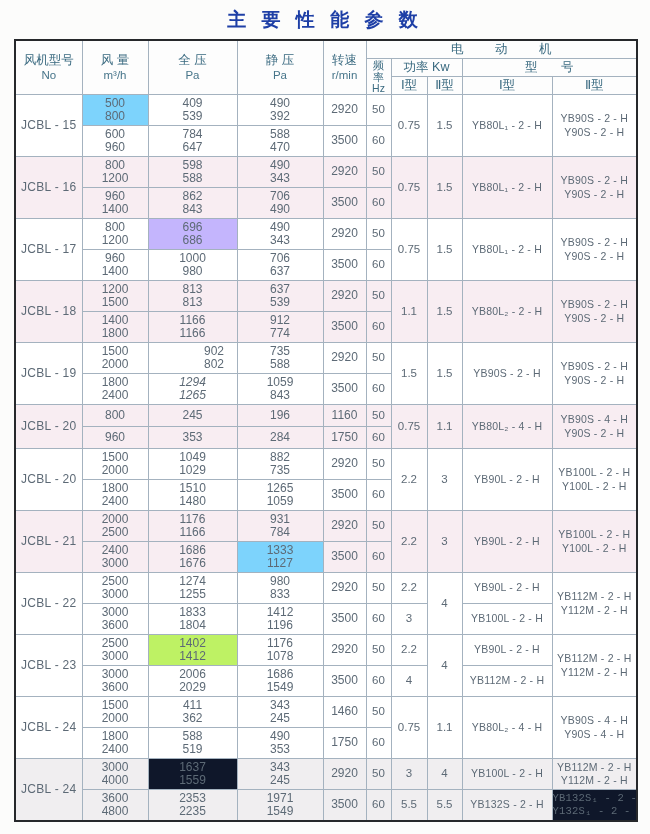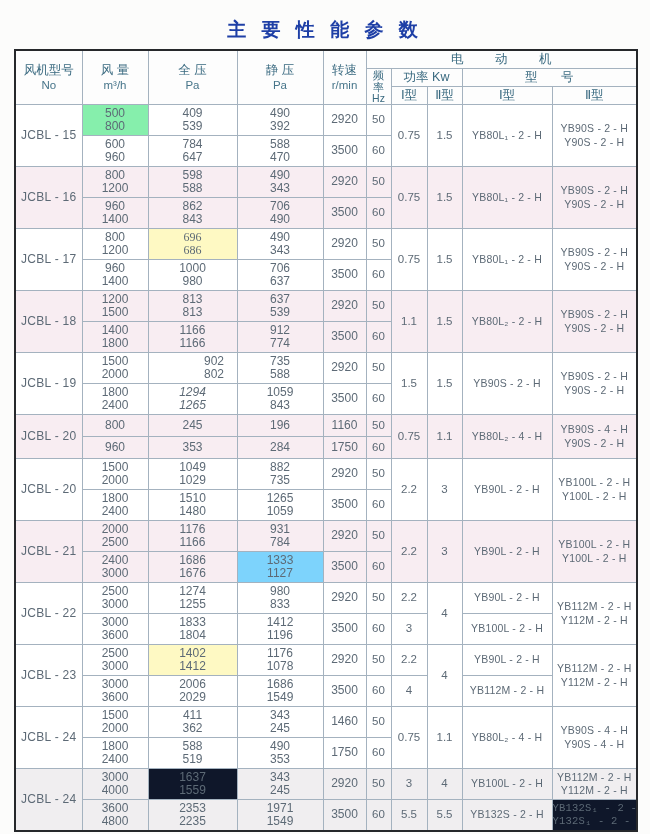--- a/index.html
+++ b/index.html
@@ -2,21 +2,21 @@
 <html><head>
 <meta charset="utf-8">
 <style>
   html,body{margin:0;padding:0;}
   body{
     width:650px;height:834px;background:#fcfcfb;
     font-family:"Liberation Sans","DejaVu Sans",sans-serif;
     color:#5d6a76;position:relative;overflow:hidden;
   }
   .page-title{
-    text-align:center;margin:0;padding-top:17px;
+    text-align:center;margin:0;padding-top:7px;
     font-size:19px;font-weight:bold;color:#1e3fa6;
     letter-spacing:5px;
   }
   table.perf{
     border-collapse:collapse;table-layout:fixed;
     margin:6px 0 0 14px;width:622px;
     border:2px solid #26282b;
   }
   th,td{
     border:1px solid #a4b2bf;
@@ -99,21 +99,21 @@
       <th>Ⅱ型</th>
       <th>Ⅰ型</th>
       <th>Ⅱ型</th>
     </tr>
   </thead>
   <tbody>
       <tr class="sub2 grp-top">
         <td class="model" rowspan="2" style="background: rgb(255, 255, 255);">
           <div>JCBL - 15</div>
         </td>
-        <td class="num" style="background: #86efac; text-align: center;">
+        <td class="num" style="background: #7dd3fc; text-align: center;">
           <div>500</div>
           <div>800</div>
         </td>
         <td class="num" style="background: rgb(255, 255, 255);">
           <div>409</div>
           <div>539</div>
         </td>
         <td class="num" style="background: rgb(255, 255, 255);">
           <div>490</div>
           <div>392</div>
@@ -215,21 +215,21 @@
         </td>
       </tr>
       <tr class="sub2 grp-top">
         <td class="model" rowspan="2" style="background: rgb(255, 255, 255);">
           <div>JCBL - 17</div>
         </td>
         <td class="num" style="background: rgb(255, 255, 255);">
           <div>800</div>
           <div>1200</div>
         </td>
-        <td class="num" style="background: #fef9c3; font-family: Liberation Serif, serif;">
+        <td class="num" style="background: #c4b5fd;">
           <div>696</div>
           <div>686</div>
         </td>
         <td class="num" style="background: rgb(255, 255, 255);">
           <div>490</div>
           <div>343</div>
         </td>
         <td class="num" style="background: rgb(255, 255, 255);">
           <div>2920</div>
         </td>
@@ -607,21 +607,21 @@
         </td>
       </tr>
       <tr class="sub2 grp-top">
         <td class="model" rowspan="2" style="background: rgb(255, 255, 255); margin-top: 36px;">
           <div>JCBL - 23</div>
         </td>
         <td class="num" style="background: rgb(255, 255, 255);">
           <div>2500</div>
           <div>3000</div>
         </td>
-        <td class="num" style="background: #fef9c3;">
+        <td class="num" style="background: #bef264;">
           <div>1402</div>
           <div>1412</div>
         </td>
         <td class="num" style="background: rgb(255, 255, 255);">
           <div>1176</div>
           <div>1078</div>
         </td>
         <td class="num" style="background: rgb(255, 255, 255);">
           <div>2920</div>
         </td>

